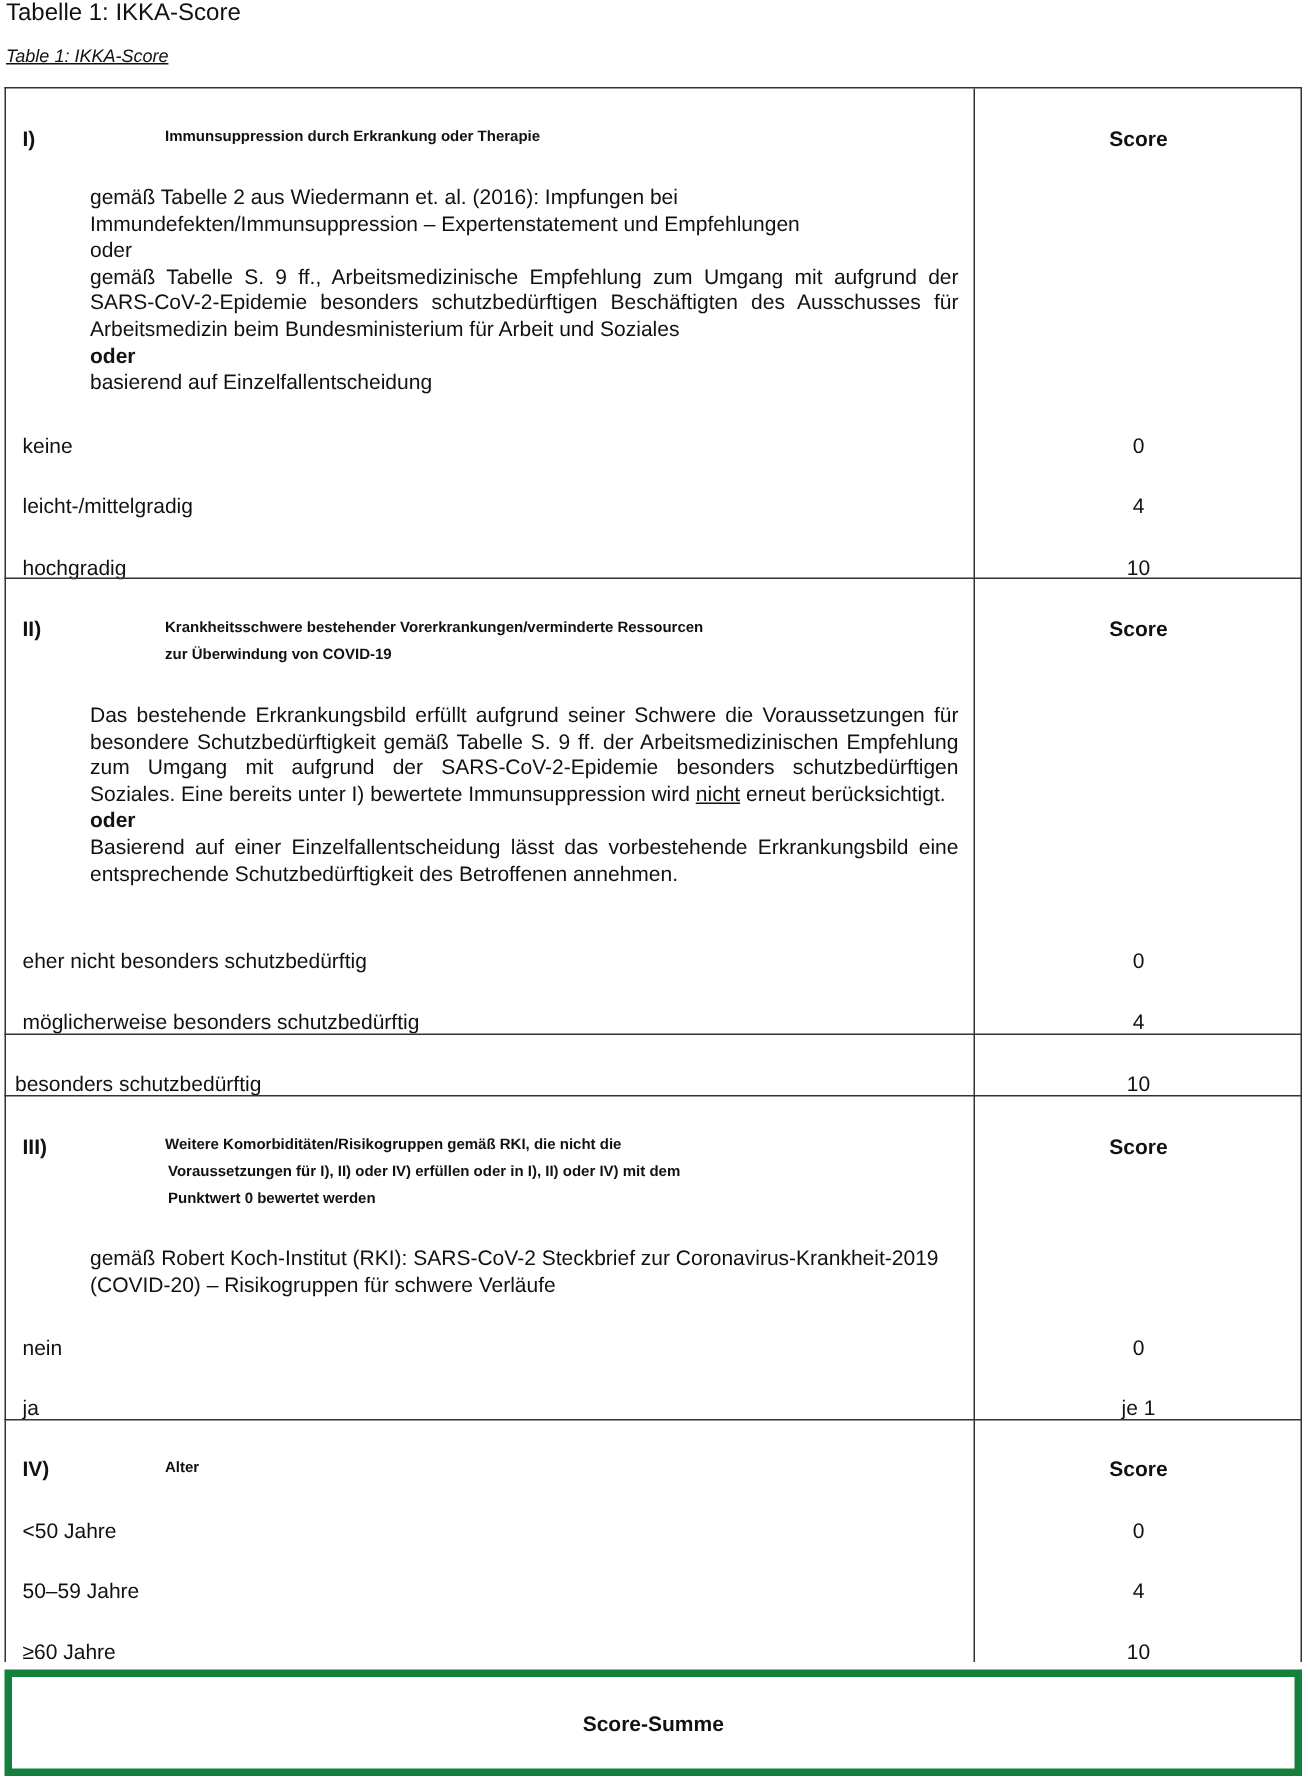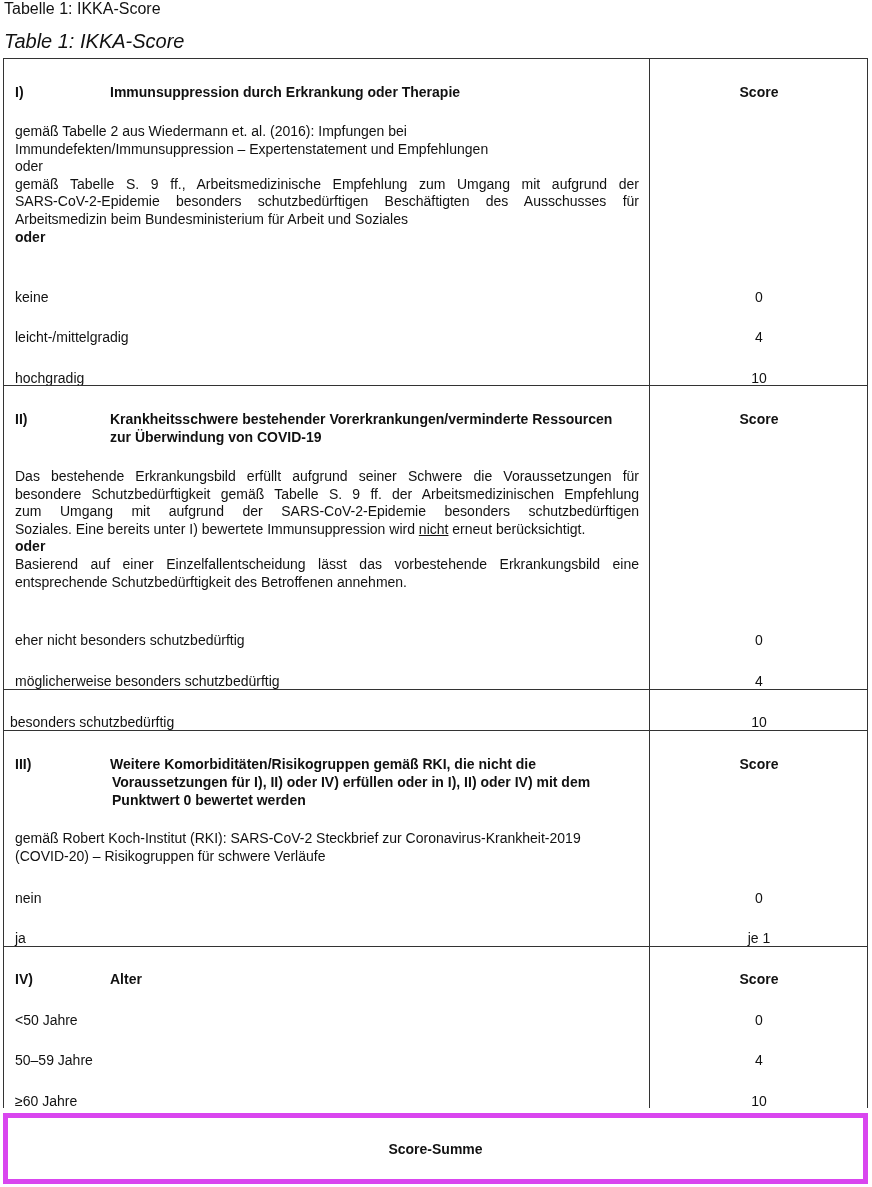--- a/index.html
+++ b/index.html
@@ -1,44 +1,44 @@
 <!DOCTYPE html>
 <html><head>
 <meta charset="utf-8">
 <style>
   html, body { margin: 0; padding: 0; background: #ffffff; }
   body {
     width: 872px; height: 1187px; position: relative; overflow: hidden;
     font-family: "Liberation Sans", sans-serif; color: #111;
   }
   .caption-de { position: absolute; left: 4px; top: 0px; font-size: 16px; }
-  .caption-en { position: absolute; left: 4px; top: 30px; font-size: 20px; font-style: italic; }
+  .caption-en { position: absolute; left: 4px; top: 30px; font-size: 12px; font-style: italic; text-decoration: underline; }
 
   .table {
     position: absolute; left: 3px; top: 58px; width: 865px; height: 1050px;
     border-left: 1.5px solid #333; border-right: 1.5px solid #333; border-top: 1.5px solid #333;
     box-sizing: border-box;
   }
   .divider { position: absolute; left: 645px; top: 0; bottom: 0; border-left: 1.5px solid #333; }
   .hline { position: absolute; left: -1px; right: -1px; border-top: 1.5px solid #333; }
 
   .t { position: absolute; font-size: 14px; line-height: 18px; white-space: nowrap; }
   .b { font-weight: bold; }
   .num { position: absolute; left: 646px; width: 218px; text-align: center; font-size: 14px; line-height: 18px; }
   .num.b { font-weight: bold; }
   .roman { position: absolute; left: 11px; font-size: 14px; line-height: 18px; font-weight: bold; }
-  .sect-title { position: absolute; left: 78px; font-size: 14px; line-height: 18px; font-weight: bold; white-space: nowrap; padding-left: 28px; }
+  .sect-title { position: absolute; left: 78px; font-size: 10px; line-height: 18px; font-weight: bold; white-space: nowrap; padding-left: 28px; }
   .para { position: absolute; left: 11px; width: 624px; font-size: 14px; line-height: 17.6px; }
-  .para .line { display: block; white-space: nowrap; }
+  .para .line { display: block; white-space: nowrap; margin-left: 45px; }
   .para .just { text-align: justify; text-align-last: justify; white-space: normal; }
   .u { text-decoration: underline; }
 
   .sum-box {
     position: absolute; left: 3px; top: 1113px; width: 865px; height: 71px;
-    border: 5px solid #d946ef; box-sizing: border-box;
+    border: 5px solid #15803d; box-sizing: border-box;
     display: flex; align-items: center; justify-content: center;
     font-size: 14px; font-weight: bold;
   }
 </style>
 </head>
 <body>
 
 <div class="caption-de">Tabelle 1: IKKA-Score</div>
 <div class="caption-en">Table 1: IKKA-Score</div>
 
@@ -50,20 +50,21 @@
   <div class="num b" style="top:24px">Score</div>
 
   <div class="para" style="top:64px">
     <span class="line">gemäß Tabelle 2 aus Wiedermann et. al. (2016): Impfungen bei</span>
     <span class="line">Immundefekten/Immunsuppression – Expertenstatement und Empfehlungen</span>
     <span class="line">oder</span>
     <span class="line just">gemäß Tabelle S. 9 ff., Arbeitsmedizinische Empfehlung zum Umgang mit aufgrund der</span>
     <span class="line just">SARS-CoV-2-Epidemie besonders schutzbedürftigen Beschäftigten des Ausschusses für</span>
     <span class="line">Arbeitsmedizin beim Bundesministerium für Arbeit und Soziales</span>
     <span class="line b">oder</span>
+    <span class="line">basierend auf Einzelfallentscheidung</span>
   </div>
 
   <div class="t" style="left:11px;top:229px">keine</div>
   <div class="num" style="top:229px">0</div>
   <div class="t" style="left:11px;top:269px">leicht-/mittelgradig</div>
   <div class="num" style="top:269px">4</div>
   <div class="t" style="left:11px;top:310px">hochgradig</div>
   <div class="num" style="top:310px">10</div>
 
   <div class="hline" style="top:326px"></div>

